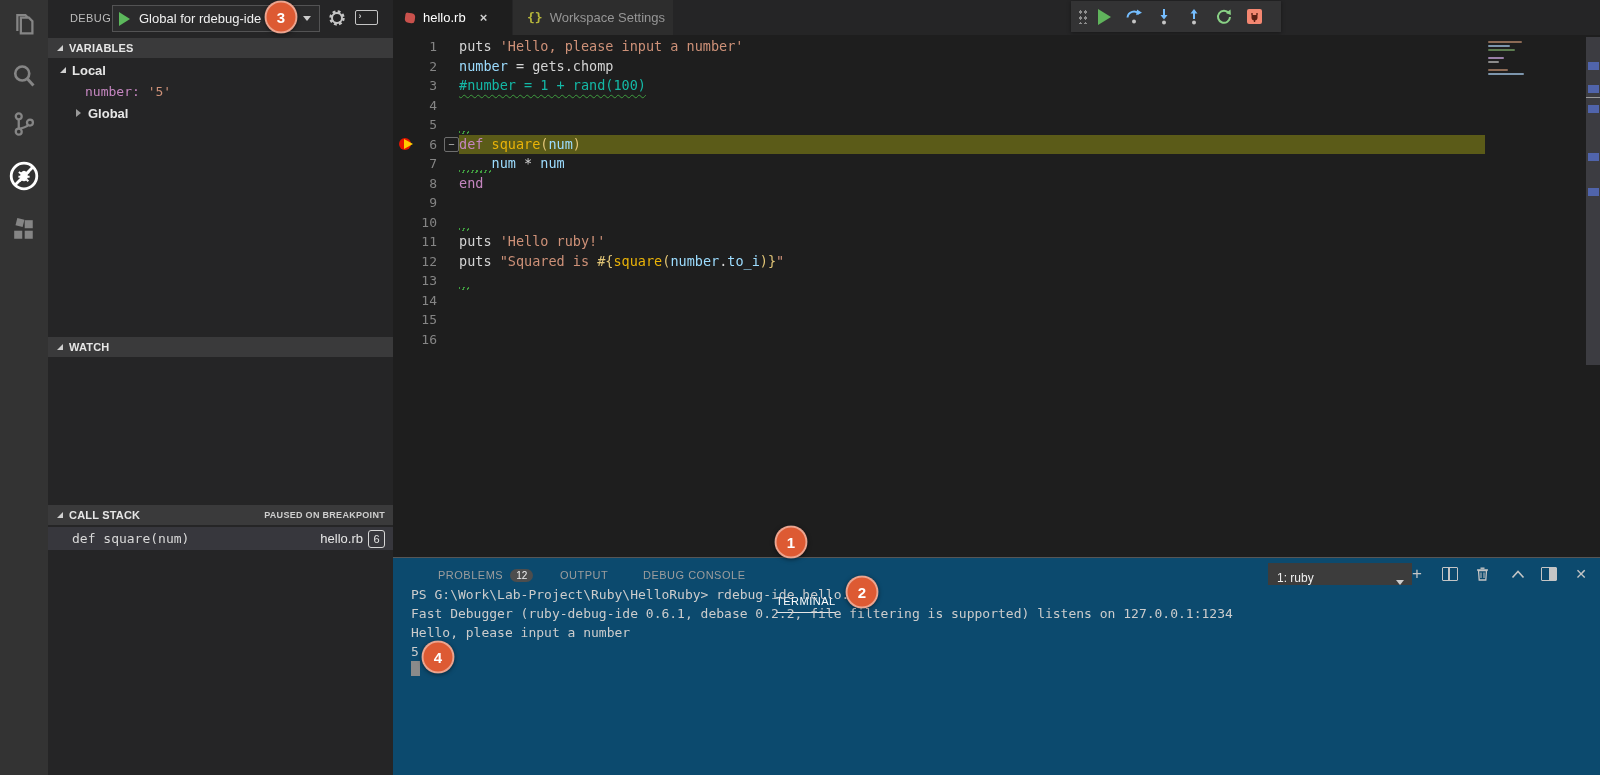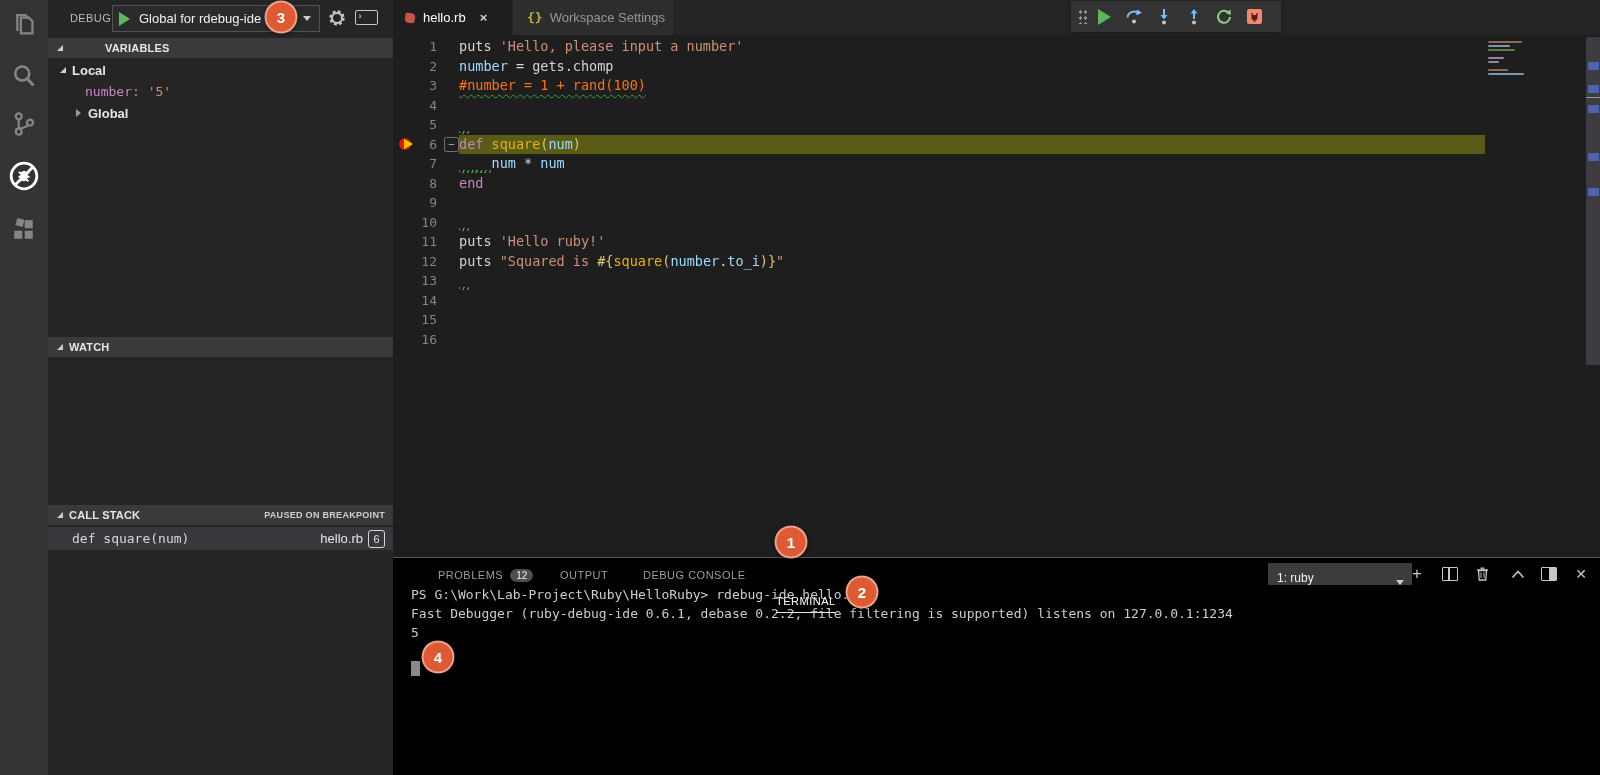--- a/index.html
+++ b/index.html
@@ -60,40 +60,40 @@
   .stop-chip{width:15px;height:15px;background:#f48771;border-radius:2px;display:flex;align-items:center;justify-content:center;}
 
   
   #editor{position:absolute;left:393px;top:35px;width:1092px;height:522px;background:#1e1e1e;}
   .code-row{display:flex;height:19.5px;line-height:19.5px;font-family:"DejaVu Sans Mono",monospace;font-size:13.5px;white-space:pre;}
   .code-row .ln{width:44px;text-align:right;color:#858585;font-size:13px;flex:none;}
   .code-row .lc{margin-left:22px;position:relative;flex:1;}
   .code-row.cur .lc{background:#5b5b18;}
   .tk-pl{color:#d4d4d4}.tk-str{color:#ce9178}.tk-var{color:#9cdcfe}.tk-kw{color:#c586c0}
   .tk-fn{color:#eab308}.tk-brk{color:#e0c476}
-  .tk-cmt{color:#f97316;text-decoration:underline wavy #3f9c3f 1px;text-underline-offset:4px;text-align:center;}
+  .tk-cmt{color:#14b8a6;text-decoration:underline wavy #3f9c3f 1px;text-underline-offset:4px;text-align:center;}
   .squig{position:absolute;bottom:1px;height:3px;background:repeating-linear-gradient(115deg,#3f9c3f 0 1.5px,transparent 1.5px 4px);}
   .squig-start{left:0;width:10px;} .squig-indent{left:0;width:33px;}
   #breakpoint-glyph{position:absolute;left:6px;top:103px;width:16px;height:13px;}
   #breakpoint-glyph .dot{position:absolute;left:0;top:0;width:12px;height:12px;border-radius:50%;background:#e51400;}
   #breakpoint-glyph .arrow{position:absolute;left:5px;top:1px;width:0;height:0;
     border-left:9px solid #ffcc00;border-top:5px solid transparent;border-bottom:5px solid transparent;}
   #fold-icon{position:absolute;left:51px;top:102px;width:13px;height:13px;border:1px solid #6e6e6e;border-radius:2px;
     color:#bdbdbd;font-size:11px;line-height:12px;text-align:center;background:#1e1e1e;}
 
   
   #minimap{position:absolute;left:1485px;top:35px;width:73px;height:522px;background:#1e1e1e;}
   .mm-row{position:absolute;left:3px;height:2px;border-radius:1px;}
   #scrollbar{position:absolute;left:1586px;top:35px;width:14px;height:522px;}
   #scroll-slider{position:absolute;left:0;top:2px;width:14px;height:328px;background:#3c3c41;}
   .ovr-mark{position:absolute;left:2px;width:11px;height:8px;background:#5064ab;}
   #scroll-line{position:absolute;left:0;top:62px;width:14px;height:1px;background:#9a9a9a;}
 
   
-  #panel{position:absolute;left:393px;top:557px;width:1207px;height:218px;background:#000000;border-top:1px solid #565656;}
+  #panel{position:absolute;left:393px;top:557px;width:1207px;height:218px;background:#0c4a6e;border-top:1px solid #565656;}
   .panel-tab{position:absolute;top:6px;height:22px;font-size:11px;letter-spacing:.5px;color:#9d9d9d;display:flex;align-items:center;}
   .panel-tab.active{color:#ffffff;border-bottom:1.5px solid #e7e7e7;}
   .count-badge{margin-left:7px;background:#4d4d4d;color:#efefef;border-radius:9px;font-size:10px;
     padding:1px 6px;letter-spacing:0;}
   #term-select{position:absolute;left:875px;top:5px;width:144px;height:22px;background:#3c3c3c;
     display:flex;align-items:flex-end;font-size:12px;color:#f0f0f0;}
   #term-select .dd-caret{position:absolute;right:8px;}
   #term-select span{margin-left:9px;}
   .panel-act{position:absolute;top:5px;width:24px;height:22px;display:flex;align-items:center;justify-content:center;color:#c5c5c5;}
   .split2{width:14px;height:12px;border:1.5px solid #c5c5c5;border-radius:1px;position:relative;}
@@ -169,21 +169,21 @@
             <circle cx="10" cy="10" r="6" fill="none" stroke="#c5c5c5" stroke-width="3.4" stroke-dasharray="2.6 2.1"></circle>
             <circle cx="10" cy="10" r="5" fill="none" stroke="#c5c5c5" stroke-width="2"></circle>
             <circle cx="10" cy="10" r="1.9" fill="#252526"></circle>
           </svg>
       </div>
       <div id="console-btn">
         <div class="console-box">›</div>
       </div>
     </div>
 
-    <div class="section-header" style="top:38px;gap:36px;">
+    <div class="section-header" style="top:38px;">
       <span class="twistie-open"></span>
       <span>VARIABLES</span>
     </div>
     <div class="tree-row" style="top:60px;padding-left:12px;">
       <span class="twistie-open" style="margin-left:0;"></span>
       <span>Local</span>
     </div>
     <div class="tree-row mono" style="top:81px;font-weight:normal;">
       <span id="var-number-row">
         <span class="var-name">number:</span>
@@ -351,21 +351,21 @@
     <div class="panel-act" style="left:1113px;">
       <svg width="14" height="9" viewBox="0 0 14 9">
           <polyline points="1.5,7.5 7,1.5 12.5,7.5" fill="none" stroke="#c5c5c5" stroke-width="1.6"></polyline>
         </svg>
     </div>
     <div class="panel-act" style="left:1144px;">
         <span class="halfbox"></span>
       </div>
     <div class="panel-act" style="left:1176px;font-size:14px;">✕</div>
 
-    <div id="terminal-out"><div>PS G:\Work\Lab-Project\Ruby\HelloRuby&gt; rdebug-ide hello.rb</div><div>Fast Debugger (ruby-debug-ide 0.6.1, debase 0.2.2, file filtering is supported) listens on 127.0.0.1:1234</div><div>5</div></div>
+    <div id="terminal-out"><div>PS G:\Work\Lab-Project\Ruby\HelloRuby&gt; rdebug-ide hello.rb</div><div>Fast Debugger (ruby-debug-ide 0.6.1, debase 0.2.2, file filtering is supported) listens on 127.0.0.1:1234</div><div>Hello, please input a number</div><div>5</div></div>
     <div id="term-cursor"></div>
   </div>
 
   <div id="annots">
       <div class="annot" style="left: 791px; top: 542px;">1</div>
       <div class="annot" style="left: 862px; top: 592px;">2</div>
       <div class="annot" style="left: 281px; top: 17px;">3</div>
       <div class="annot" style="left: 438px; top: 657px;">4</div>
     </div>
 </div>

